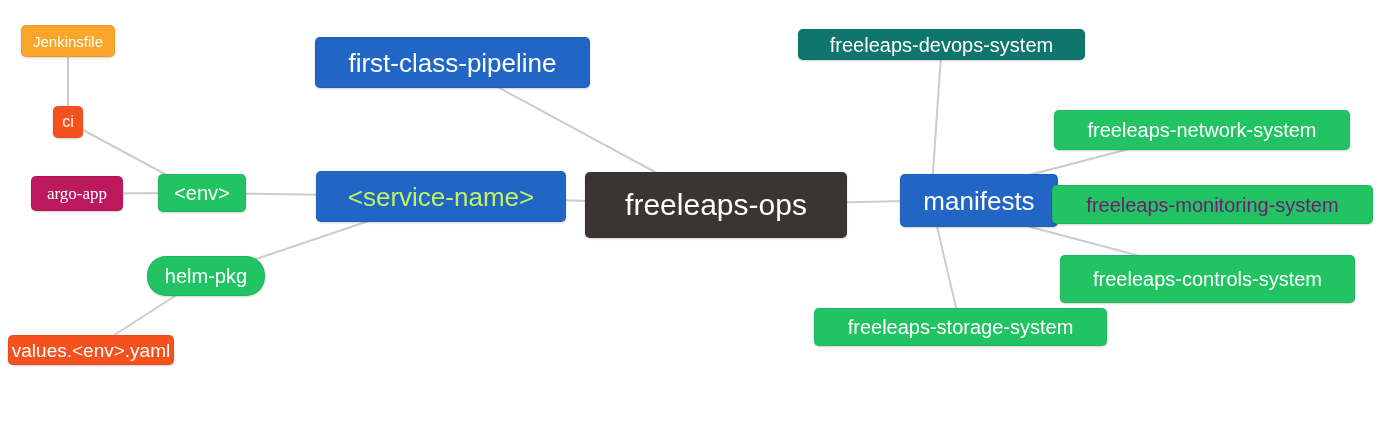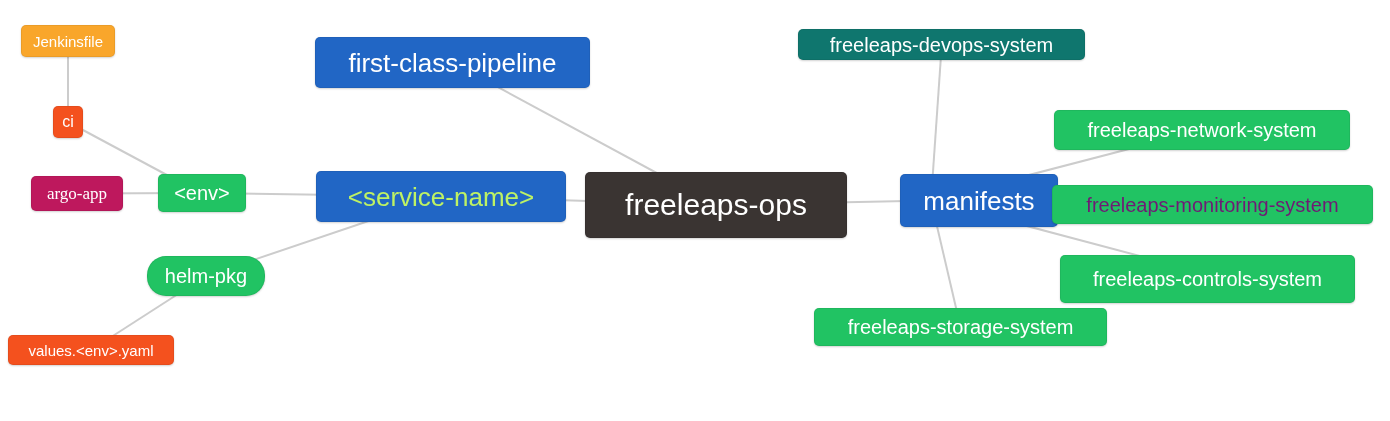--- a/index.html
+++ b/index.html
@@ -93,20 +93,20 @@
       </div>
       <div class="node" style="left: 814px; top: 308px; width: 293px; height: 38px; font-size: 20px; background: rgb(33, 195, 99); color: rgb(255, 255, 255);">
         <span>freeleaps-storage-system</span>
       </div>
       <div class="node" style="left: 53px; top: 106px; width: 30px; height: 32px; font-size: 16px; background: rgb(244, 81, 30); color: rgb(255, 255, 255);">
         <span>ci</span>
       </div>
       <div class="node" style="left: 31px; top: 176px; width: 92px; height: 35px; font-size: 17px; background: #be185d; color: rgb(255, 255, 255); font-family: Liberation Serif, serif;">
         <span>argo-app</span>
       </div>
-      <div class="node" style="left: 8px; top: 335px; width: 166px; height: 30px; font-size: 15px; background: rgb(244, 81, 30); color: rgb(255, 255, 255);">
+      <div class="node" style="left: 8px; top: 335px; width: 166px; height: 30px; font-size: 19px; background: rgb(244, 81, 30); color: rgb(255, 255, 255);">
         <span>values.&lt;env&gt;.yaml</span>
       </div>
       <div class="node" style="left: 21px; top: 25px; width: 94px; height: 32px; font-size: 15px; background: rgb(249, 166, 43); color: rgb(255, 255, 255);">
         <span>Jenkinsfile</span>
       </div>
     </div>
 </div>
 
 </body></html>

